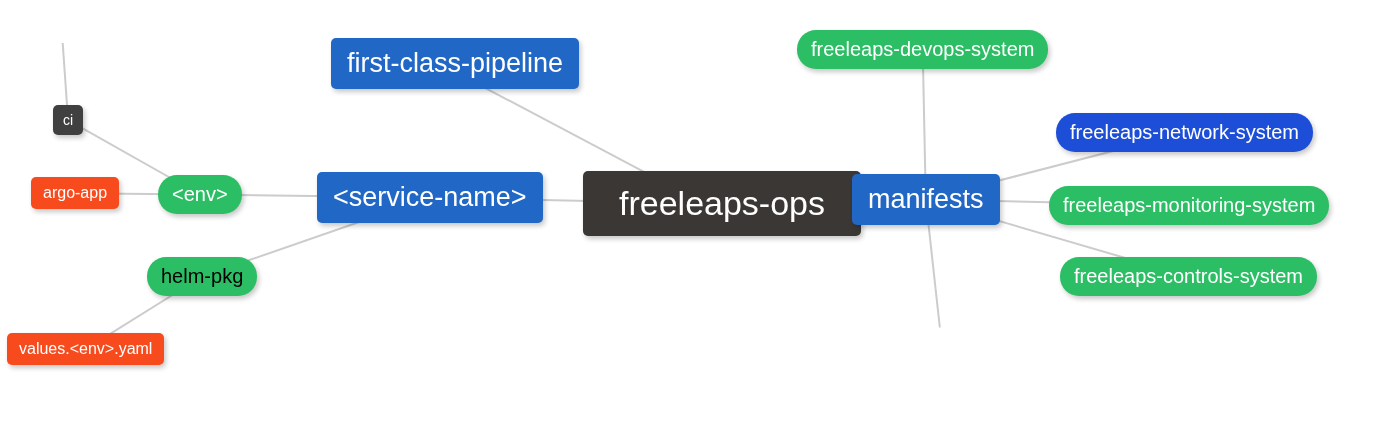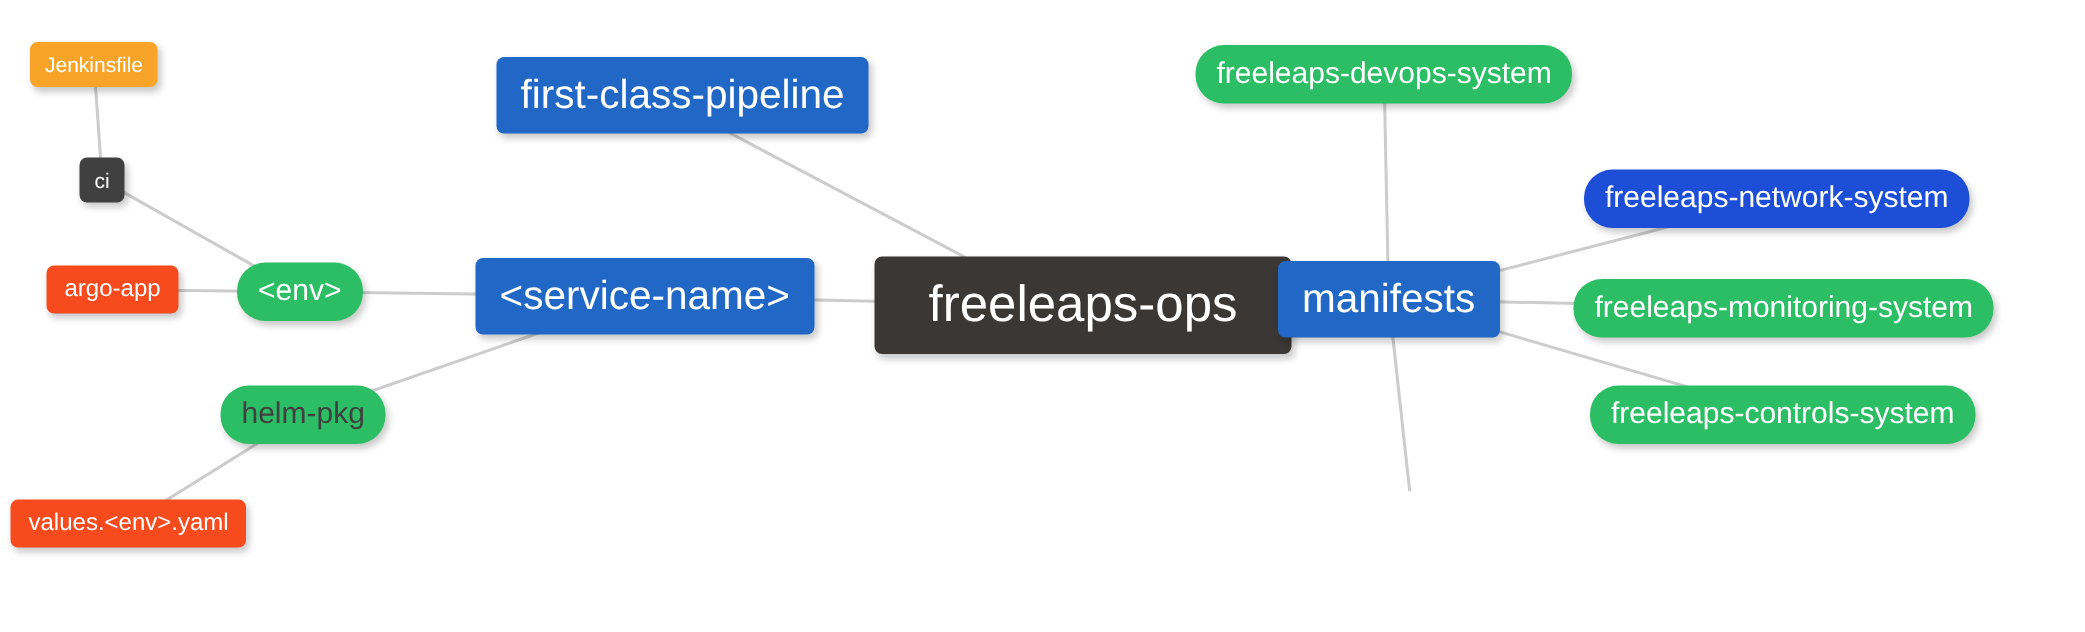--- a/index.html
+++ b/index.html
@@ -55,25 +55,24 @@
       <line x1="199.8046875" y1="194.5" x2="75.0234375" y2="193.1953125" stroke="#CCCCCC" stroke-width="2"></line>
       <line x1="68.0625" y1="120.046875" x2="62.6875" y2="43.046875" stroke="#CCCCCC" stroke-width="2"></line>
       <line x1="202.1328125" y1="276.5" x2="85.703125" y2="349.1953125" stroke="#CCCCCC" stroke-width="2"></line>
       <line x1="925.7734375" y1="199.5234375" x2="922.71875" y2="49.5" stroke="#CCCCCC" stroke-width="2"></line>
       <line x1="925.7734375" y1="199.5234375" x2="1184.484375" y2="132.5" stroke="#CCCCCC" stroke-width="2"></line>
       <line x1="925.7734375" y1="199.5234375" x2="1189.1640625" y2="205.5" stroke="#CCCCCC" stroke-width="2"></line>
       <line x1="925.7734375" y1="199.5234375" x2="1188.484375" y2="276.5" stroke="#CCCCCC" stroke-width="2"></line>
       <line x1="925.7734375" y1="199.5234375" x2="939.828125" y2="327.5" stroke="#CCCCCC" stroke-width="2"></line>
     </svg>
 
-<div class="node s-xs" style="left: 20px; top: 28px; background: rgb(248, 164, 40); color: rgb(255, 255, 255);">Jenkinsfile</div>
     <div class="node s-xs" style="left: 53px; top: 105px; background: #404040; color: rgb(255, 255, 255);">ci</div>
     <div class="node s-sm" style="left: 31px; top: 177px; background: rgb(247, 74, 29); color: rgb(255, 255, 255);">argo-app</div>
     <div class="node s-md" style="left: 158px; top: 175px; background: rgb(44, 190, 100); color: rgb(255, 255, 255);">&lt;env&gt;</div>
-    <div class="node s-md" style="left: 147px; top: 257px; background: rgb(44, 190, 100); color: #404040;">helm-pkg</div>
+    <div class="node s-md" style="left: 147px; top: 257px; background: rgb(44, 190, 100); color: #000000;">helm-pkg</div>
     <div class="node s-sm" style="left: 7px; top: 333px; background: rgb(247, 74, 29); color: rgb(255, 255, 255);">values.&lt;env&gt;.yaml</div>
     <div class="node s-lg" style="left: 315px; top: 38px; background: rgb(32, 103, 198); color: rgb(255, 255, 255); margin-left: 16px;">first-class-pipeline</div>
     <div class="node s-lg" style="left: 317px; top: 172px; background: rgb(32, 103, 198); color: rgb(255, 255, 255);">&lt;service-name&gt;</div>
     <div class="node s-xl" style="left: 583px; top: 171px; background: rgb(59, 55, 52); color: rgb(255, 255, 255);">freeleaps-ops</div>
     <div class="node s-lg" style="left: 852px; top: 174px; background: rgb(32, 103, 198); color: rgb(255, 255, 255);">manifests</div>
     <div class="node s-md" style="left: 797px; top: 30px; background: rgb(44, 190, 100); color: rgb(255, 255, 255);">freeleaps-devops-system</div>
     <div class="node s-md" style="left: 1056px; top: 113px; background: #1d4ed8; color: rgb(255, 255, 255);">freeleaps-network-system</div>
     <div class="node s-md" style="left: 1049px; top: 186px; background: rgb(44, 190, 100); color: rgb(255, 255, 255);">freeleaps-monitoring-system</div>
     <div class="node s-md" style="left: 1060px; top: 257px; background: rgb(44, 190, 100); color: rgb(255, 255, 255);">freeleaps-controls-system</div>
   </div>

